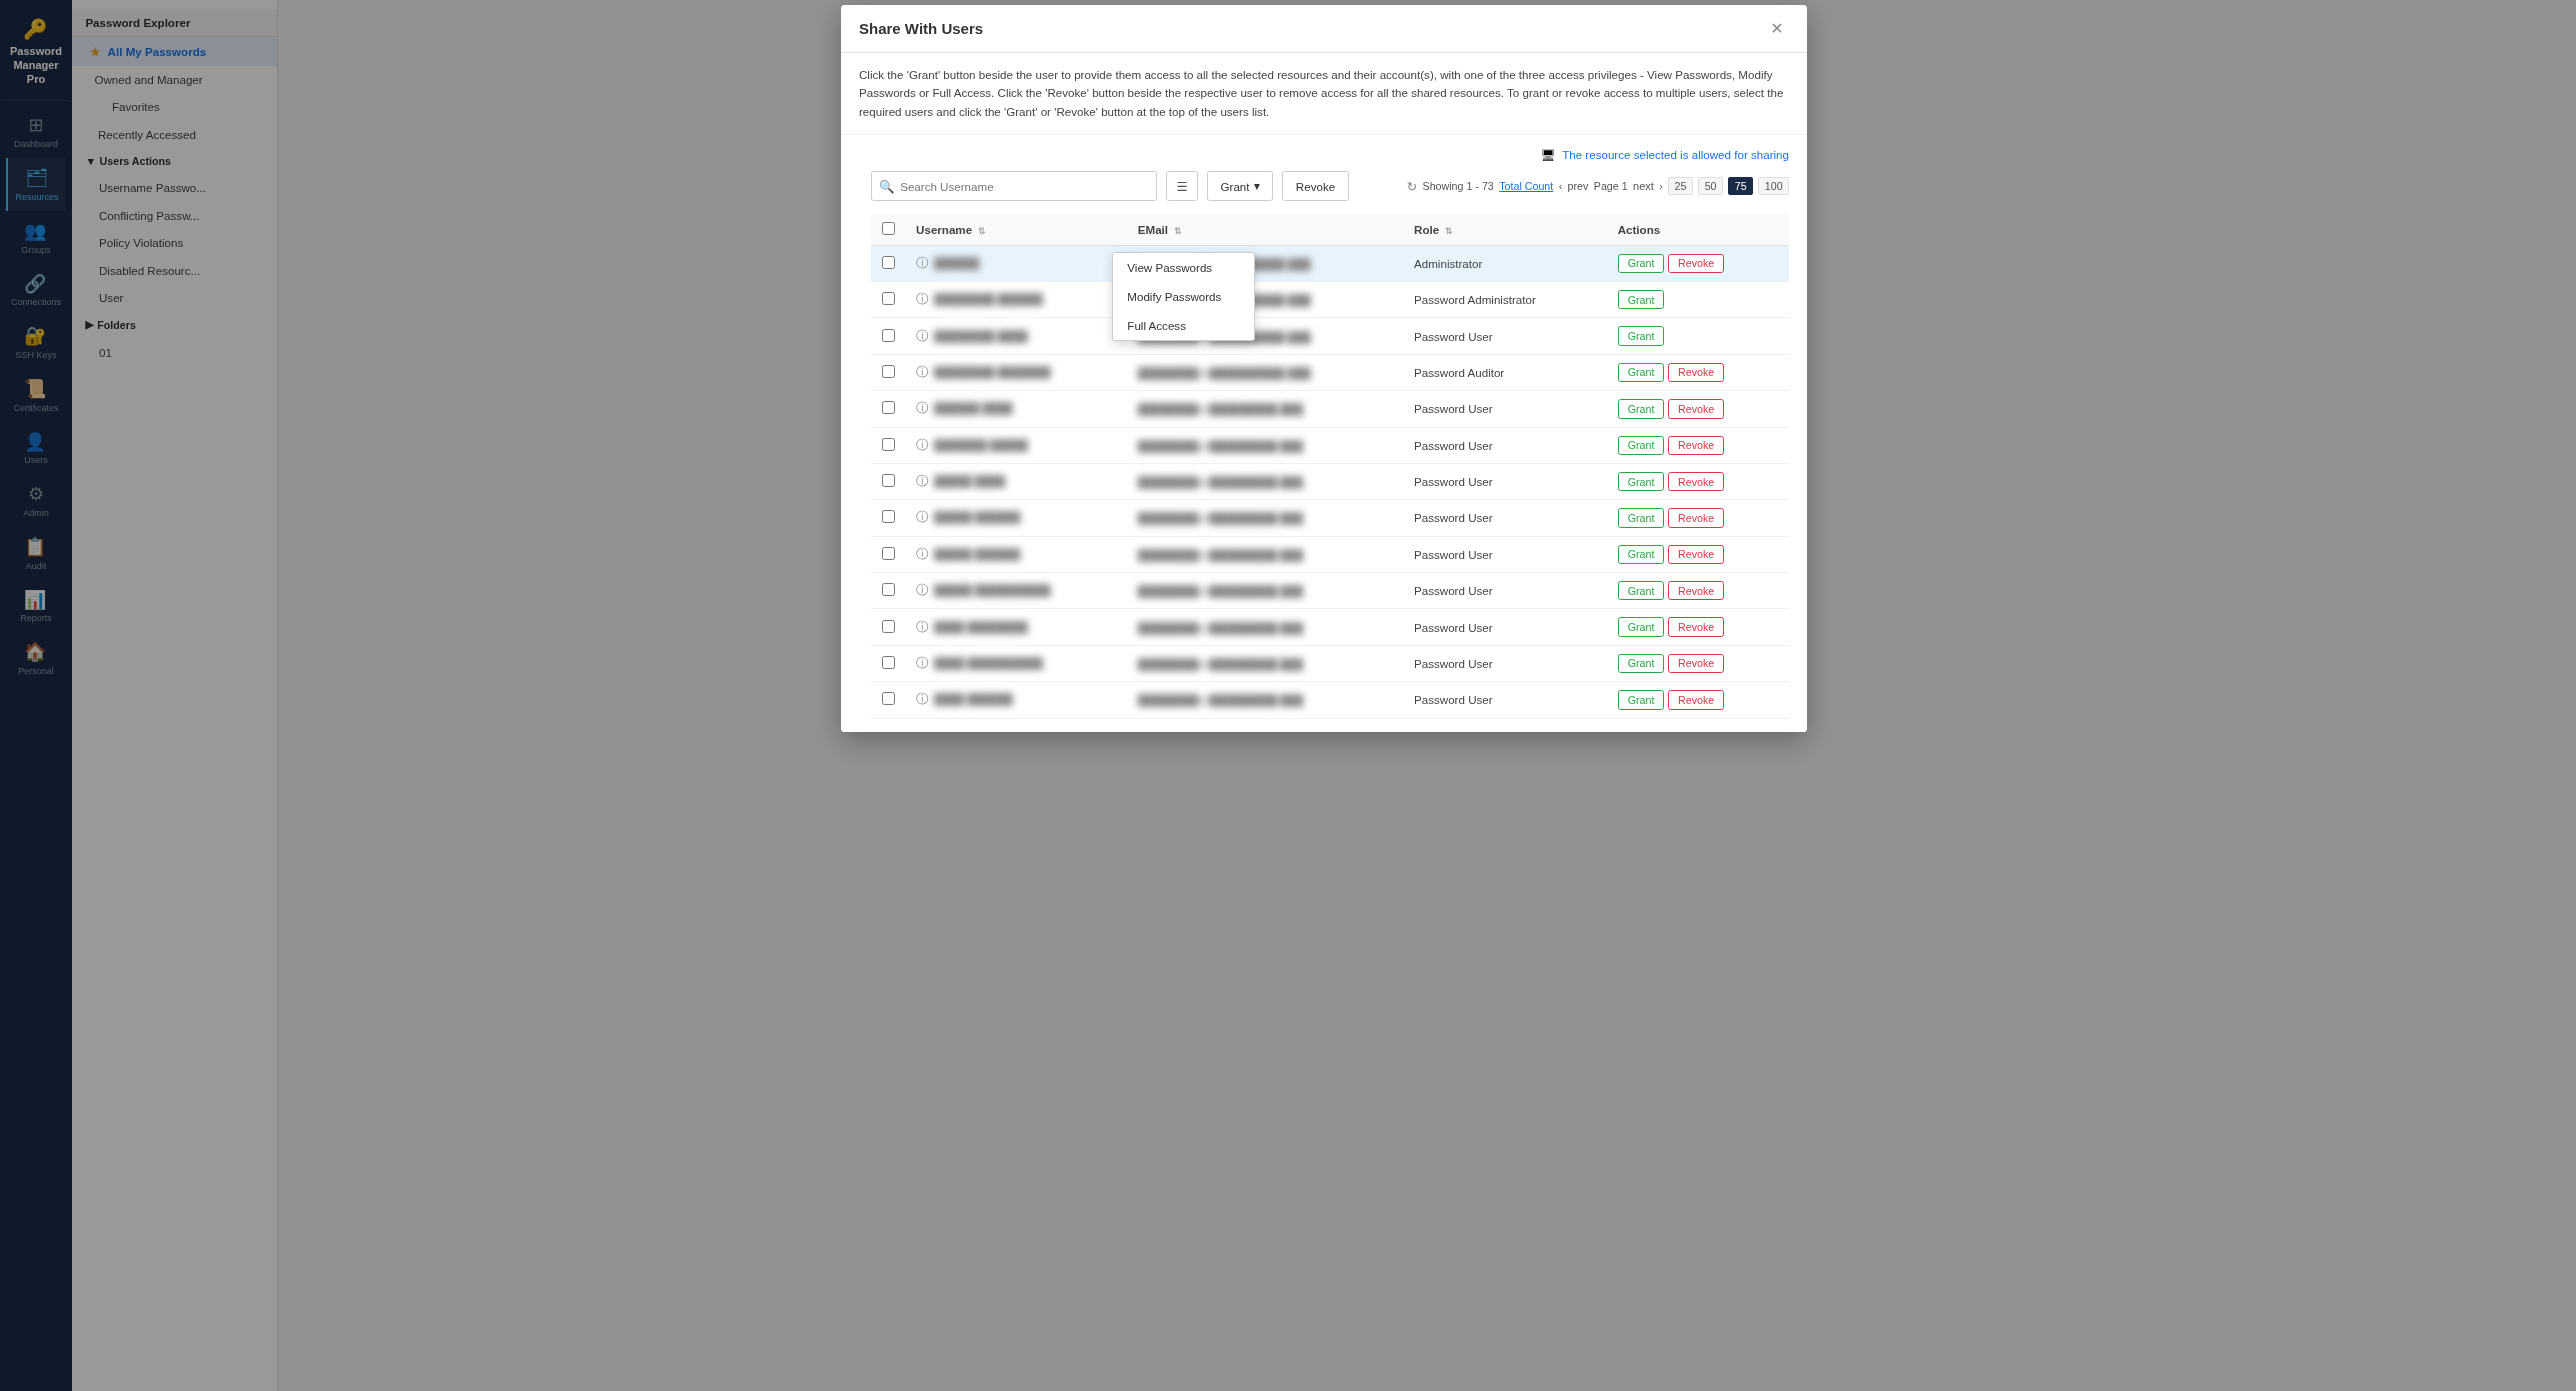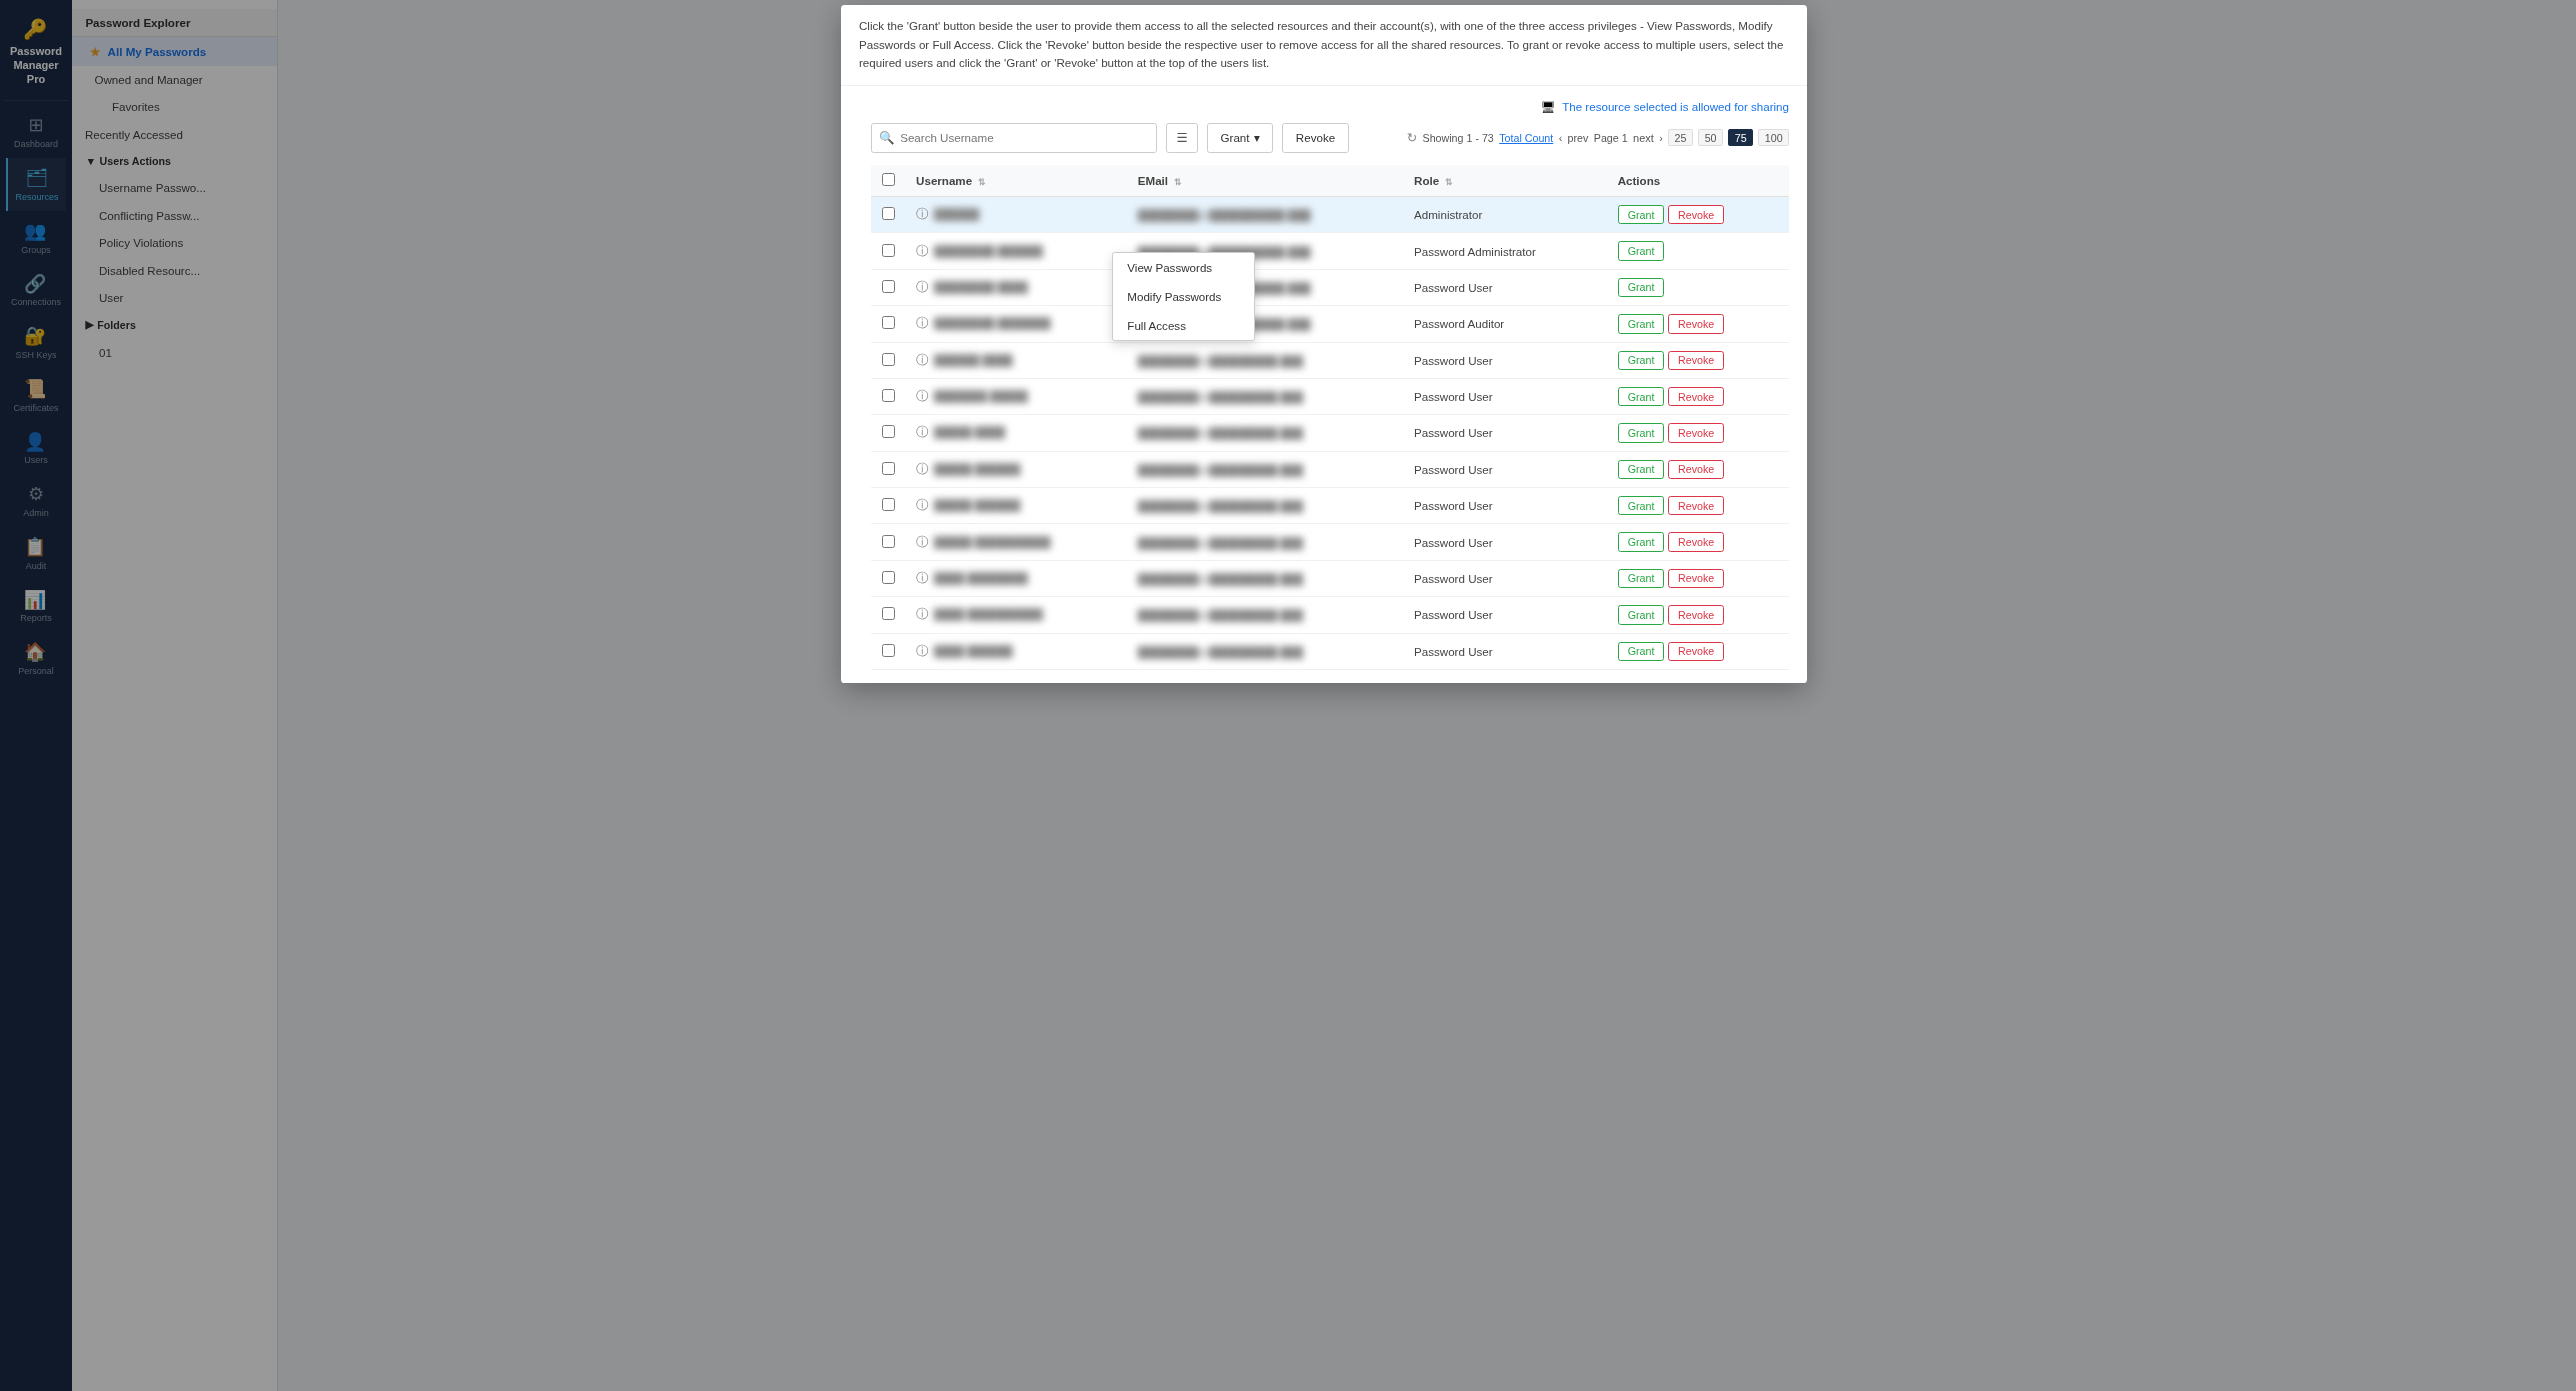--- a/index.html
+++ b/index.html
@@ -413,21 +413,21 @@
           <div class="nav-item active">
             <span class="star">★</span>
             <span>All My Passwords</span>
           </div>
           <div class="nav-item" style="padding-left: 22.4px;">
             <span>Owned and Manager</span>
           </div>
           <div class="nav-item" style="padding-left: 40px;">
             <span>Favorites</span>
           </div>
-          <div class="nav-item" style="padding-left: 13px; text-align: right;">
+          <div class="nav-item" style="padding-left: 26px; text-align: right;">
             <span>Recently Accessed</span>
           </div>
           <div class="nav-section">
             <span>▼</span>
             <span>Users Actions</span>
           </div>
           <div class="nav-item nav-sub">
             <span>Username Passwo...</span>
           </div>
           <div class="nav-item nav-sub">
@@ -451,20 +451,24 @@
           </div>
         </div>
     </div>
 
     <div class="right-bg"></div>
   </div>
 </div>
 
 <div class="modal">
   <div class="modal-box">
+    <div class="modal-header">
+      <span class="modal-title">Share With Users</span>
+      <button class="modal-close">✕</button>
+    </div>
     <div class="modal-desc">Click the 'Grant' button beside the user to provide them access to all the selected resources and their account(s), with one of the three access privileges - View Passwords, Modify Passwords or Full Access. Click the 'Revoke' button beside the respective user to remove access for all the shared resources. To grant or revoke access to multiple users, select the required users and click the 'Grant' or 'Revoke' button at the top of the users list.</div>
     <div class="modal-body">
 
       <div class="sharing-note">
         <span class="sharing-icon">🖥</span>
         <a>The resource selected is allowed for sharing</a>
       </div>
 
       <div class="toolbar-row">
         <div class="search-box">

